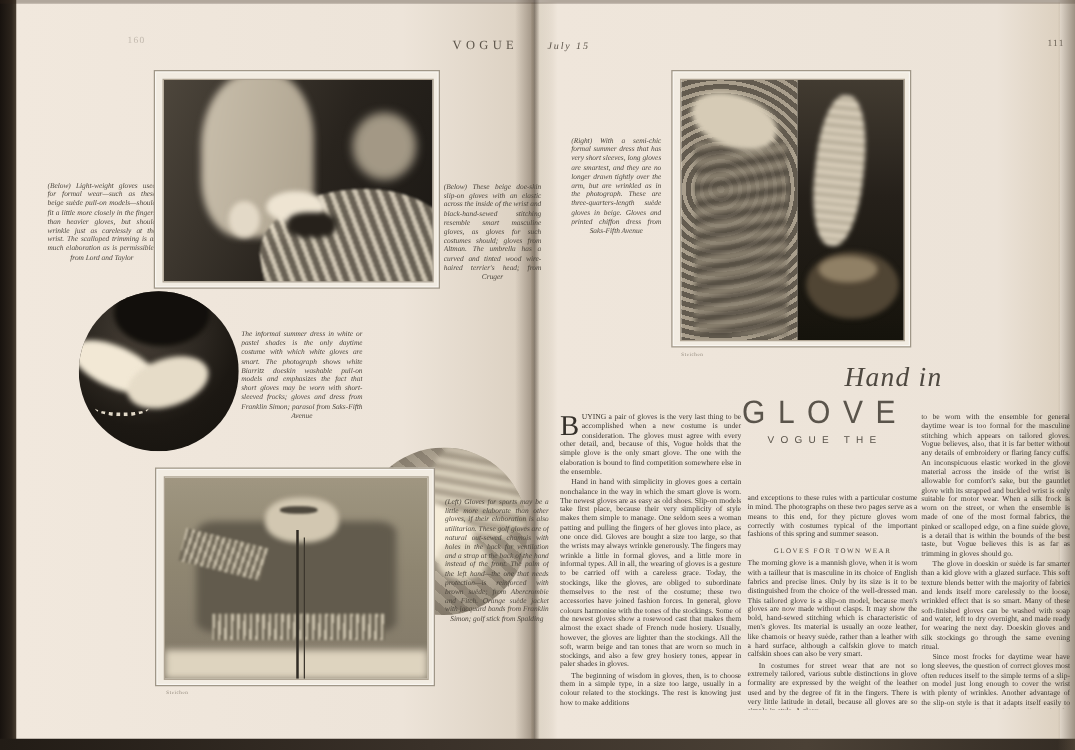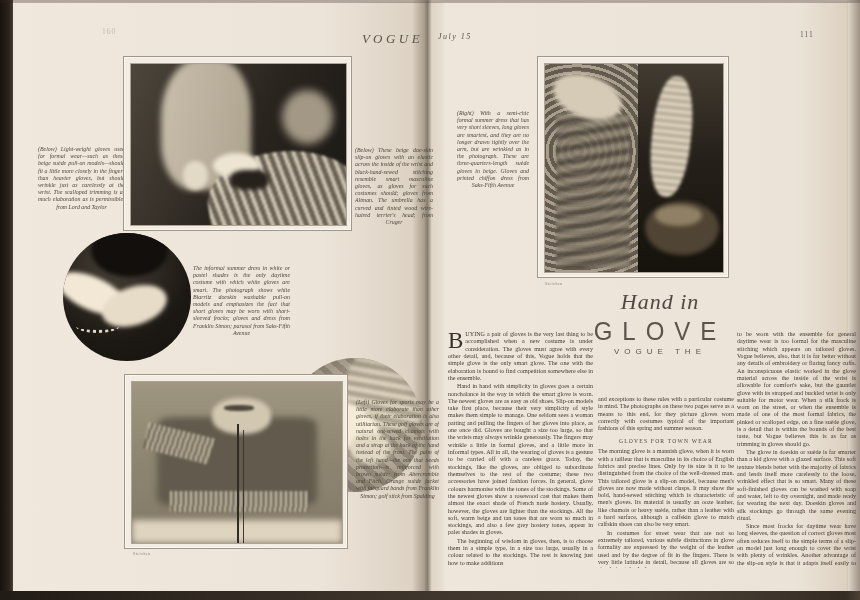--- a/index.html
+++ b/index.html
@@ -18,21 +18,21 @@
   .left-page-bg{left:13px;top:2px;width:412px;height:590px;
     background:linear-gradient(90deg,#f1e8dd 0%,#ede4d9 75%,#dcd1c2 98%);}
   .right-page-bg{left:425px;top:2px;width:423px;height:590px;
     background:linear-gradient(90deg,#c9bdab 0%,#efe6db 5%,#ece3d8 88%,#dcd0bf 100%);}
   .gutter{left:412px;top:0;width:30px;height:600px;
     background:linear-gradient(90deg,rgba(70,55,40,0),rgba(70,55,40,.38) 46%,rgba(40,30,22,.42) 52%,rgba(255,250,240,.25) 66%,rgba(70,55,40,0));}
 
   
   .pagenum{font-size:7.5px;letter-spacing:1px;color:#6b6257;}
   .pagenum.faint{color:rgba(107,98,87,.35);}
-  .mast{font-style:italic;font-size:13px;letter-spacing:3.5px;color:#5c544a;text-align:right;}
+  .mast{font-size:10px;letter-spacing:3.5px;color:#5c544a;text-align:right;}
   .issue{font-style:italic;font-size:8px;letter-spacing:1.5px;color:#5c544a;}
 
   
   .frame{background:#f2ece2;border:1px solid #a09788;padding:6px;box-sizing:border-box;
     box-shadow:0 0 0 1px rgba(255,255,255,.5) inset;}
   .photo{position:relative;width:100%;height:100%;overflow:hidden;
     border:1px solid #aaa193;filter:sepia(.12) contrast(.98);}
   .photo .abs{position:absolute;}
   .circle{border-radius:50%;position:relative;overflow:hidden;filter:sepia(.12);}
   .credit{font-size:4px;color:#8a8174;letter-spacing:.5px;}
@@ -45,21 +45,21 @@
   .bodycol{font-size:6.1px;line-height:1.2;text-align:justify;color:#3d3831;overflow:hidden;}
   .bodycol p{margin:0;}
   .bodycol p + p{text-indent:9px;margin-top:1px;}
   .dropcap p:first-child::first-letter{float:left;font-size:23px;line-height:.82;
     padding:1px 2px 0 0;color:#35302a;}
   .subhead{margin:5px 0 4px;text-align:center;font-weight:normal;font-size:5.6px;
     letter-spacing:1.2px;color:#4a443b;}
 
   
   .title-block{text-align:center;color:#534d44;}
-  .t-script{font-style:italic;font-size:22px;letter-spacing:1px;color:#4e4840;}
+  .t-script{font-style:italic;font-size:22px;letter-spacing:1px;color:#4e4840;text-align:right;}
   .t-glove{font-family:"Liberation Sans",sans-serif;font-weight:100;font-size:24px;
     letter-spacing:10px;margin-top:2px;color:#5a544b;transform:scaleY(1.08);}
   .t-with{font-family:"Liberation Sans",sans-serif;font-size:8px;letter-spacing:5px;
     margin-top:2px;color:#5a544b;}
   .t-mode{font-family:"Liberation Sans",sans-serif;font-weight:100;font-size:40px;
     letter-spacing:9px;margin-top:1px;color:#5a544b;transform:scaleY(1.02);}
 
   
   .p1-base{inset:0;background:linear-gradient(115deg,#4a433a 0%,#26211c 55%,#181512 100%);}
   .p1-torso{left:14%;top:-4%;width:42%;height:82%;background:linear-gradient(100deg,#c4bcac,#a89f8e);
@@ -124,21 +124,21 @@
   <div class="abs right-page-bg"></div>
   <div class="abs gutter"></div>
   <div class="abs left-strip"></div>
   <div class="abs top-strip"></div>
   <div class="abs bottom-strip"></div>
   <div class="abs right-edge"></div>
 
   <div class="abs pagenum faint" style="left:102px;top:27px;">160</div>
   <div class="abs mast" style="left:362px;top:31px;">VOGUE</div>
   <div class="abs issue" style="left:438px;top:32px;">July 15</div>
-  <div class="abs pagenum" style="left:800px;top:30px;">111</div>
+  <div class="abs pagenum" style="left:838px;top:30px;">111</div>
 
   <div class="abs cap" style="left:38px;top:146px;width:87px;height:86px;">(Below) Light-weight gloves used for formal wear—such as these beige suède pull-on models—should fit a little more closely in the fingers than heavier gloves, but should wrinkle just as carelessly at the wrist. The scalloped trimming is as much elaboration as is permissible; from Lord and Taylor</div>
 
   <div class="abs frame" style="left:123px;top:56px;width:229px;height:175px;">
     <div class="photo">
       <div class="abs p1-base"></div>
       <div class="abs p1-torso"></div>
       <div class="abs p1-arm"></div>
       <div class="abs p1-stripes"></div>
       <div class="abs p1-glove1"></div>

